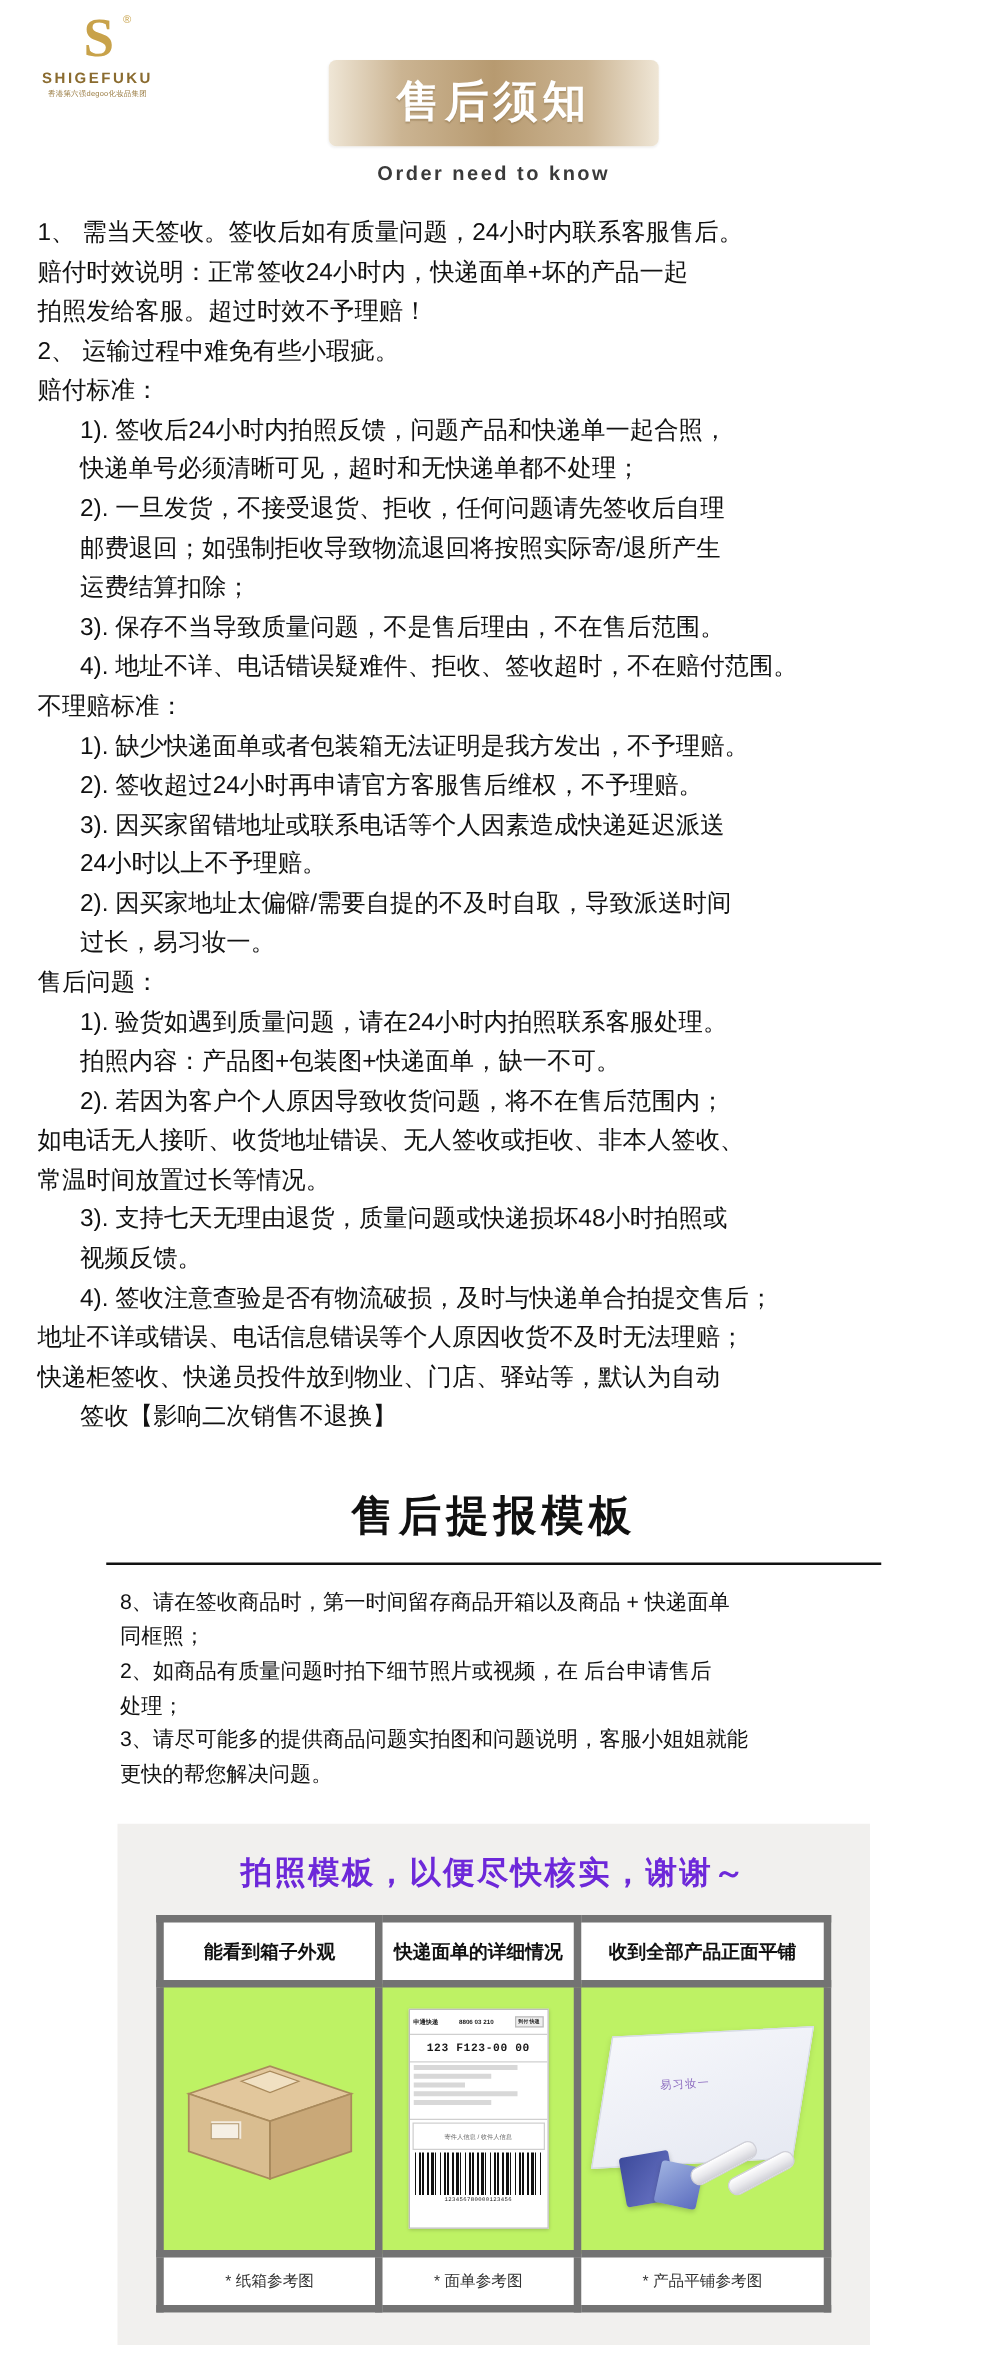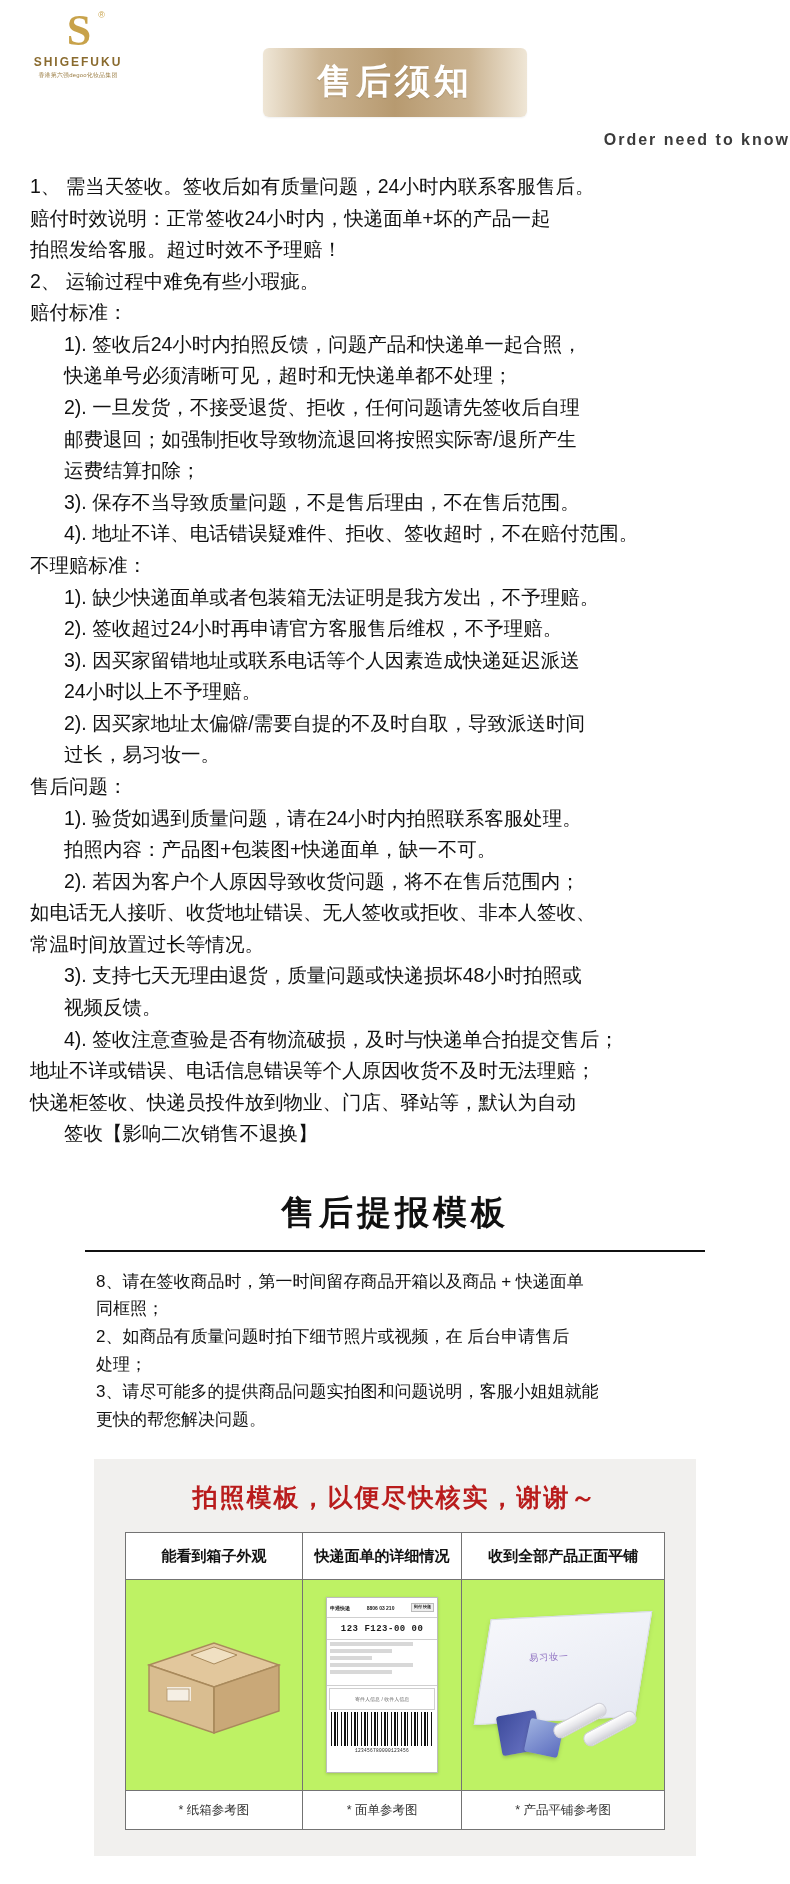--- a/index.html
+++ b/index.html
@@ -84,21 +84,20 @@
     letter-spacing: 4px;
     color: #ffffff;
     text-shadow: 0 1px 1px rgba(120,95,55,0.35);
   }
   .title-en {
     margin-top: 14px;
     font-size: 16px;
     letter-spacing: 2px;
     color: #3a3a3a;
     font-weight: bold;
-    text-align: right;
   }
 
   
   .content {
     padding: 22px 26px 0 30px;
     font-size: 19.5px;
     line-height: 1.62;
     color: #111;
   }
   .content p {
@@ -140,32 +139,32 @@
     background: #f1f0ee;
     padding: 22px 0 26px;
     box-sizing: border-box;
   }
   .photo-card-title {
     text-align: center;
     font-family: "Liberation Serif", "DejaVu Serif", serif;
     font-size: 25px;
     font-weight: bold;
     letter-spacing: 2px;
-    color: #b91c1c;
+    color: #6d28d9;
     margin-bottom: 18px;
   }
   .grid {
     width: 540px;
     margin: 0 auto;
     border: 1px solid #2b2b2b;
     border-collapse: collapse;
     background: #ffffff;
   }
   .grid td, .grid th {
-    border: 1px solid #737373;
+    border: 6px solid #737373;
     padding: 0;
   }
   .grid .hdr {
     height: 46px;
     text-align: center;
     font-size: 15px;
     font-weight: bold;
     color: #111;
     background: #ffffff;
   }

